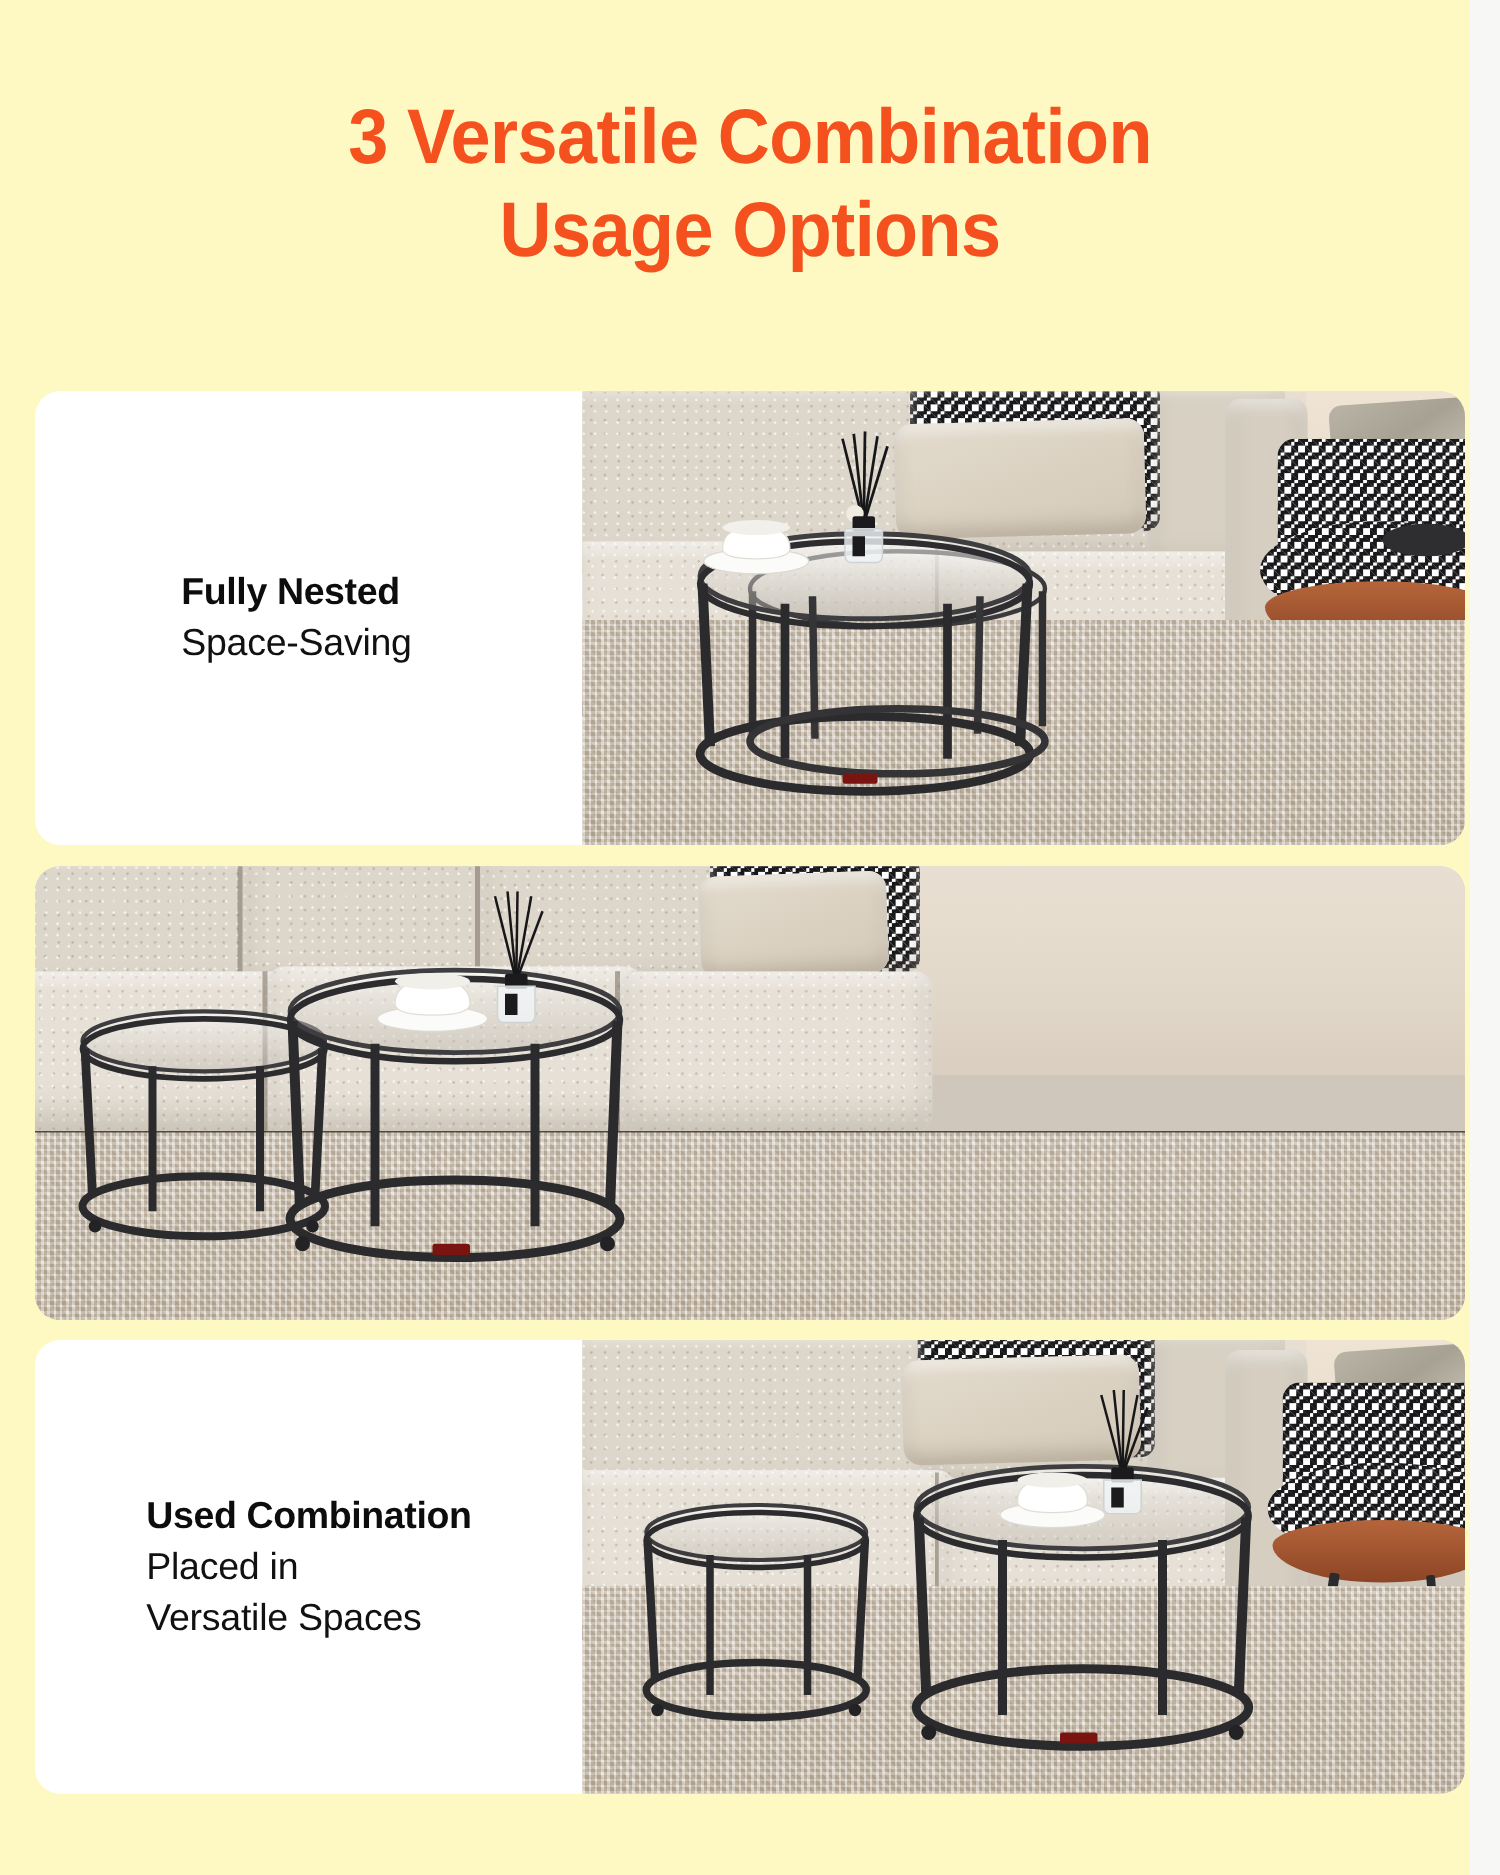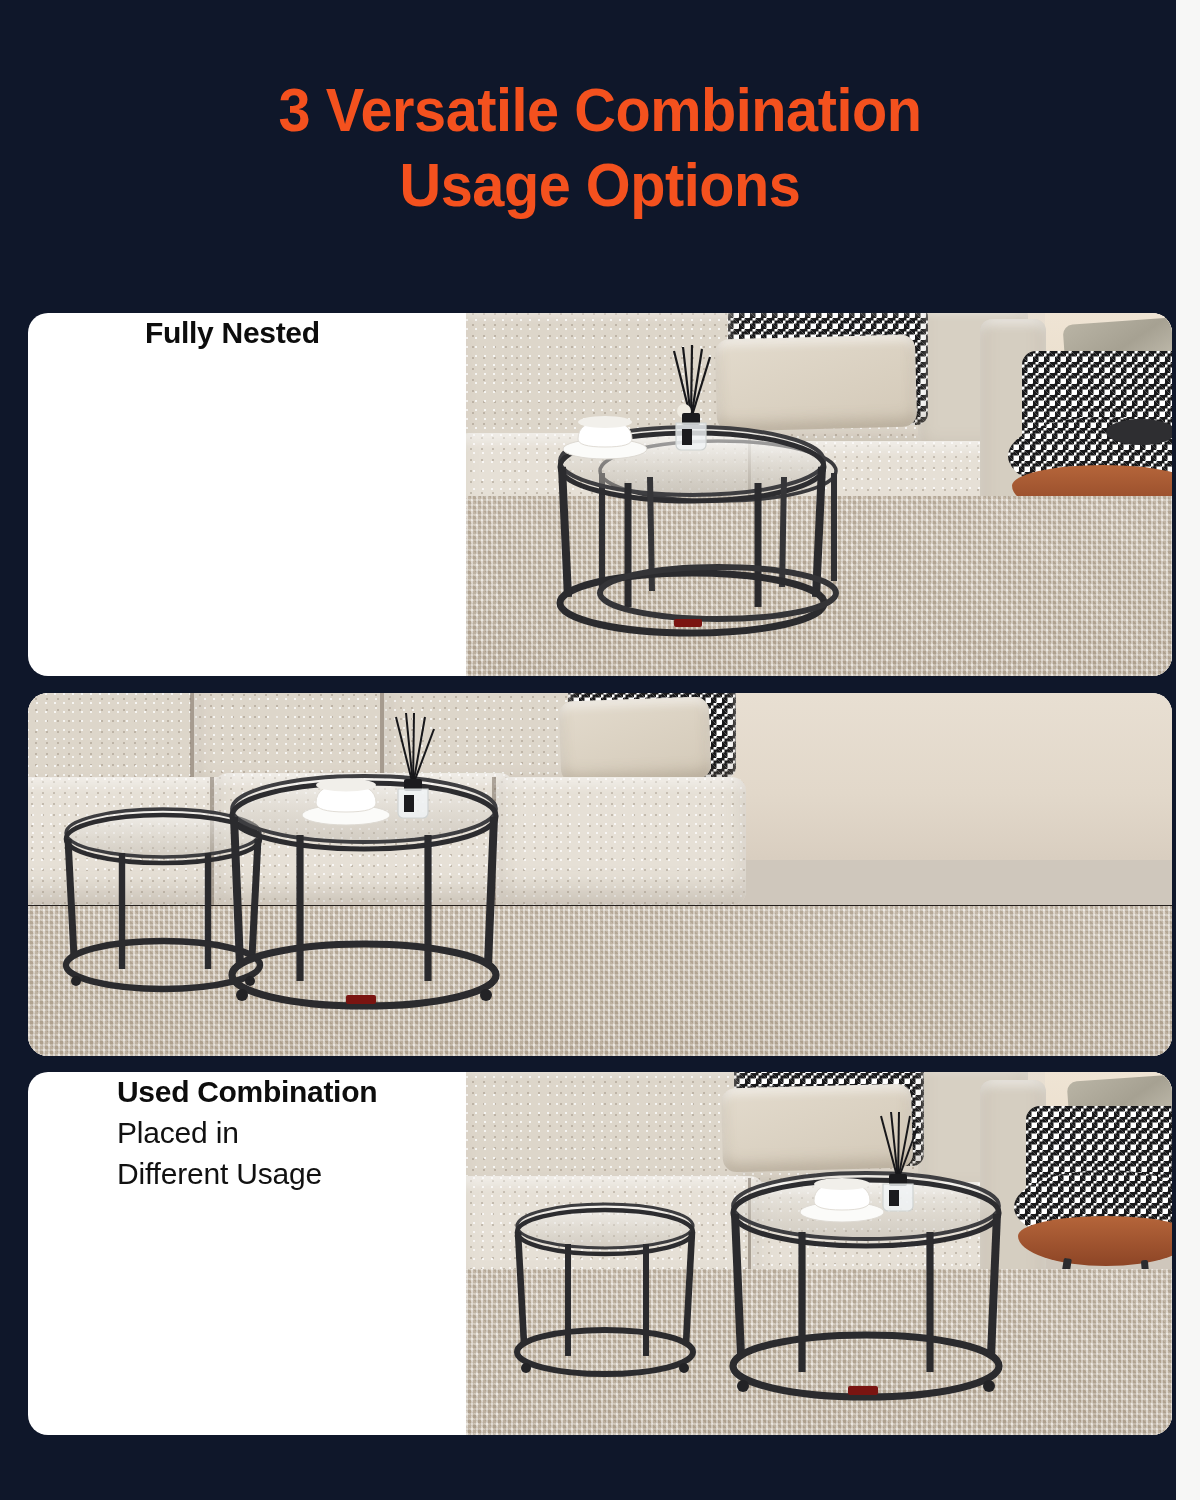--- a/index.html
+++ b/index.html
@@ -2,21 +2,21 @@
 <html><head>
 <meta charset="utf-8">
 <style>
   * { margin:0; padding:0; box-sizing:border-box; }
   html, body {
     width:1200px; height:1500px;
     background:#f7f7f6;
     font-family:"Liberation Sans", sans-serif;
     overflow:hidden;
   }
-  .page { position:relative; width:1176px; height:1500px; background:#0f172a; }
+  .page { position:relative; width:1176px; height:1500px; background:#fef9c3; }
 
   
   .heading {
     position:absolute; left:0; top:72px; width:1200px;
     text-align:center;
     color:#f4511e;
     font-weight:700;
     font-size:62px;
     line-height:75px;
     letter-spacing:-0.5px;
@@ -30,21 +30,21 @@
     position:absolute;
     background:#ffffff;
     border-radius:20px;
     overflow:hidden;
     display:flex;
   }
   #card-1 { left:28px; top:313px;  width:1144px; height:363px; }
   #card-2 { left:28px; top:693px;  width:1144px; height:363px; }
   #card-3 { left:28px; top:1072px; width:1144px; height:363px; }
 
-  .txt-pane { position:relative; flex:0 0 auto; display:flex; flex-direction:column; }
+  .txt-pane { position:relative; flex:0 0 auto; display:flex; flex-direction:column; justify-content:center; }
   .photo-pane { position:relative; flex:1 1 auto; overflow:hidden; }
 
   #card-1 .txt-pane { width:438px; padding-left:117px; align-items:flex-start; }
   #card-1 .photo-pane { width:706px; }
   #card-2 .photo-pane { width:702px; order:0; }
   #card-2 .txt-pane { width:442px; padding-right:96px; align-items:flex-end; text-align:right; }
   #card-3 .txt-pane { width:438px; padding-left:89px; align-items:flex-start; }
   #card-3 .photo-pane { width:706px; }
 
   .cap-title { font-size:30px; font-weight:700; color:#0d0d0d; line-height:40px; letter-spacing:-0.3px; white-space:nowrap; }
@@ -118,20 +118,21 @@
 
   <div class="heading">
     <span>3 Versatile Combination</span>
     <span class="l2">Usage Options</span>
   </div>
 
   <div class="card" id="card-1">
 
     <div class="txt-pane">
       <div class="cap-title">Fully Nested</div>
+      <div class="cap-line">Space-Saving</div>
     </div>
 
     <div class="photo-pane">
       <div class="scene">
         <div class="wall"></div>
         <div class="wall-warm"></div>
 
         <div class="sofa-back boucle" style="left:-10px; top:-4px; width:290px; height:150px;"></div>
         <div class="sofa-back boucle" style="left:276px; top:-4px; width:250px; height:140px;"></div>
         <div class="sofa-back boucle" style="left:452px; top:-6px; width:110px; height:150px; background:#d7d0c3;"></div>
@@ -294,21 +295,21 @@
       </div>
     </div>
 
   </div>
 
   <div class="card" id="card-3">
 
     <div class="txt-pane">
       <div class="cap-title">Used Combination</div>
       <div class="cap-line">Placed in</div>
-      <div class="cap-line">Different Usage</div>
+      <div class="cap-line">Versatile Spaces</div>
     </div>
 
     <div class="photo-pane">
       <div class="scene">
         <div class="wall"></div>
         <div class="wall-warm"></div>
 
         <div class="sofa-back boucle" style="left:-10px; top:-6px; width:290px; height:132px;"></div>
         <div class="sofa-back boucle" style="left:276px; top:-8px; width:250px; height:126px;"></div>
         <div class="sofa-back boucle" style="left:452px; top:-8px; width:110px; height:138px; background:#d7d0c3;"></div>

